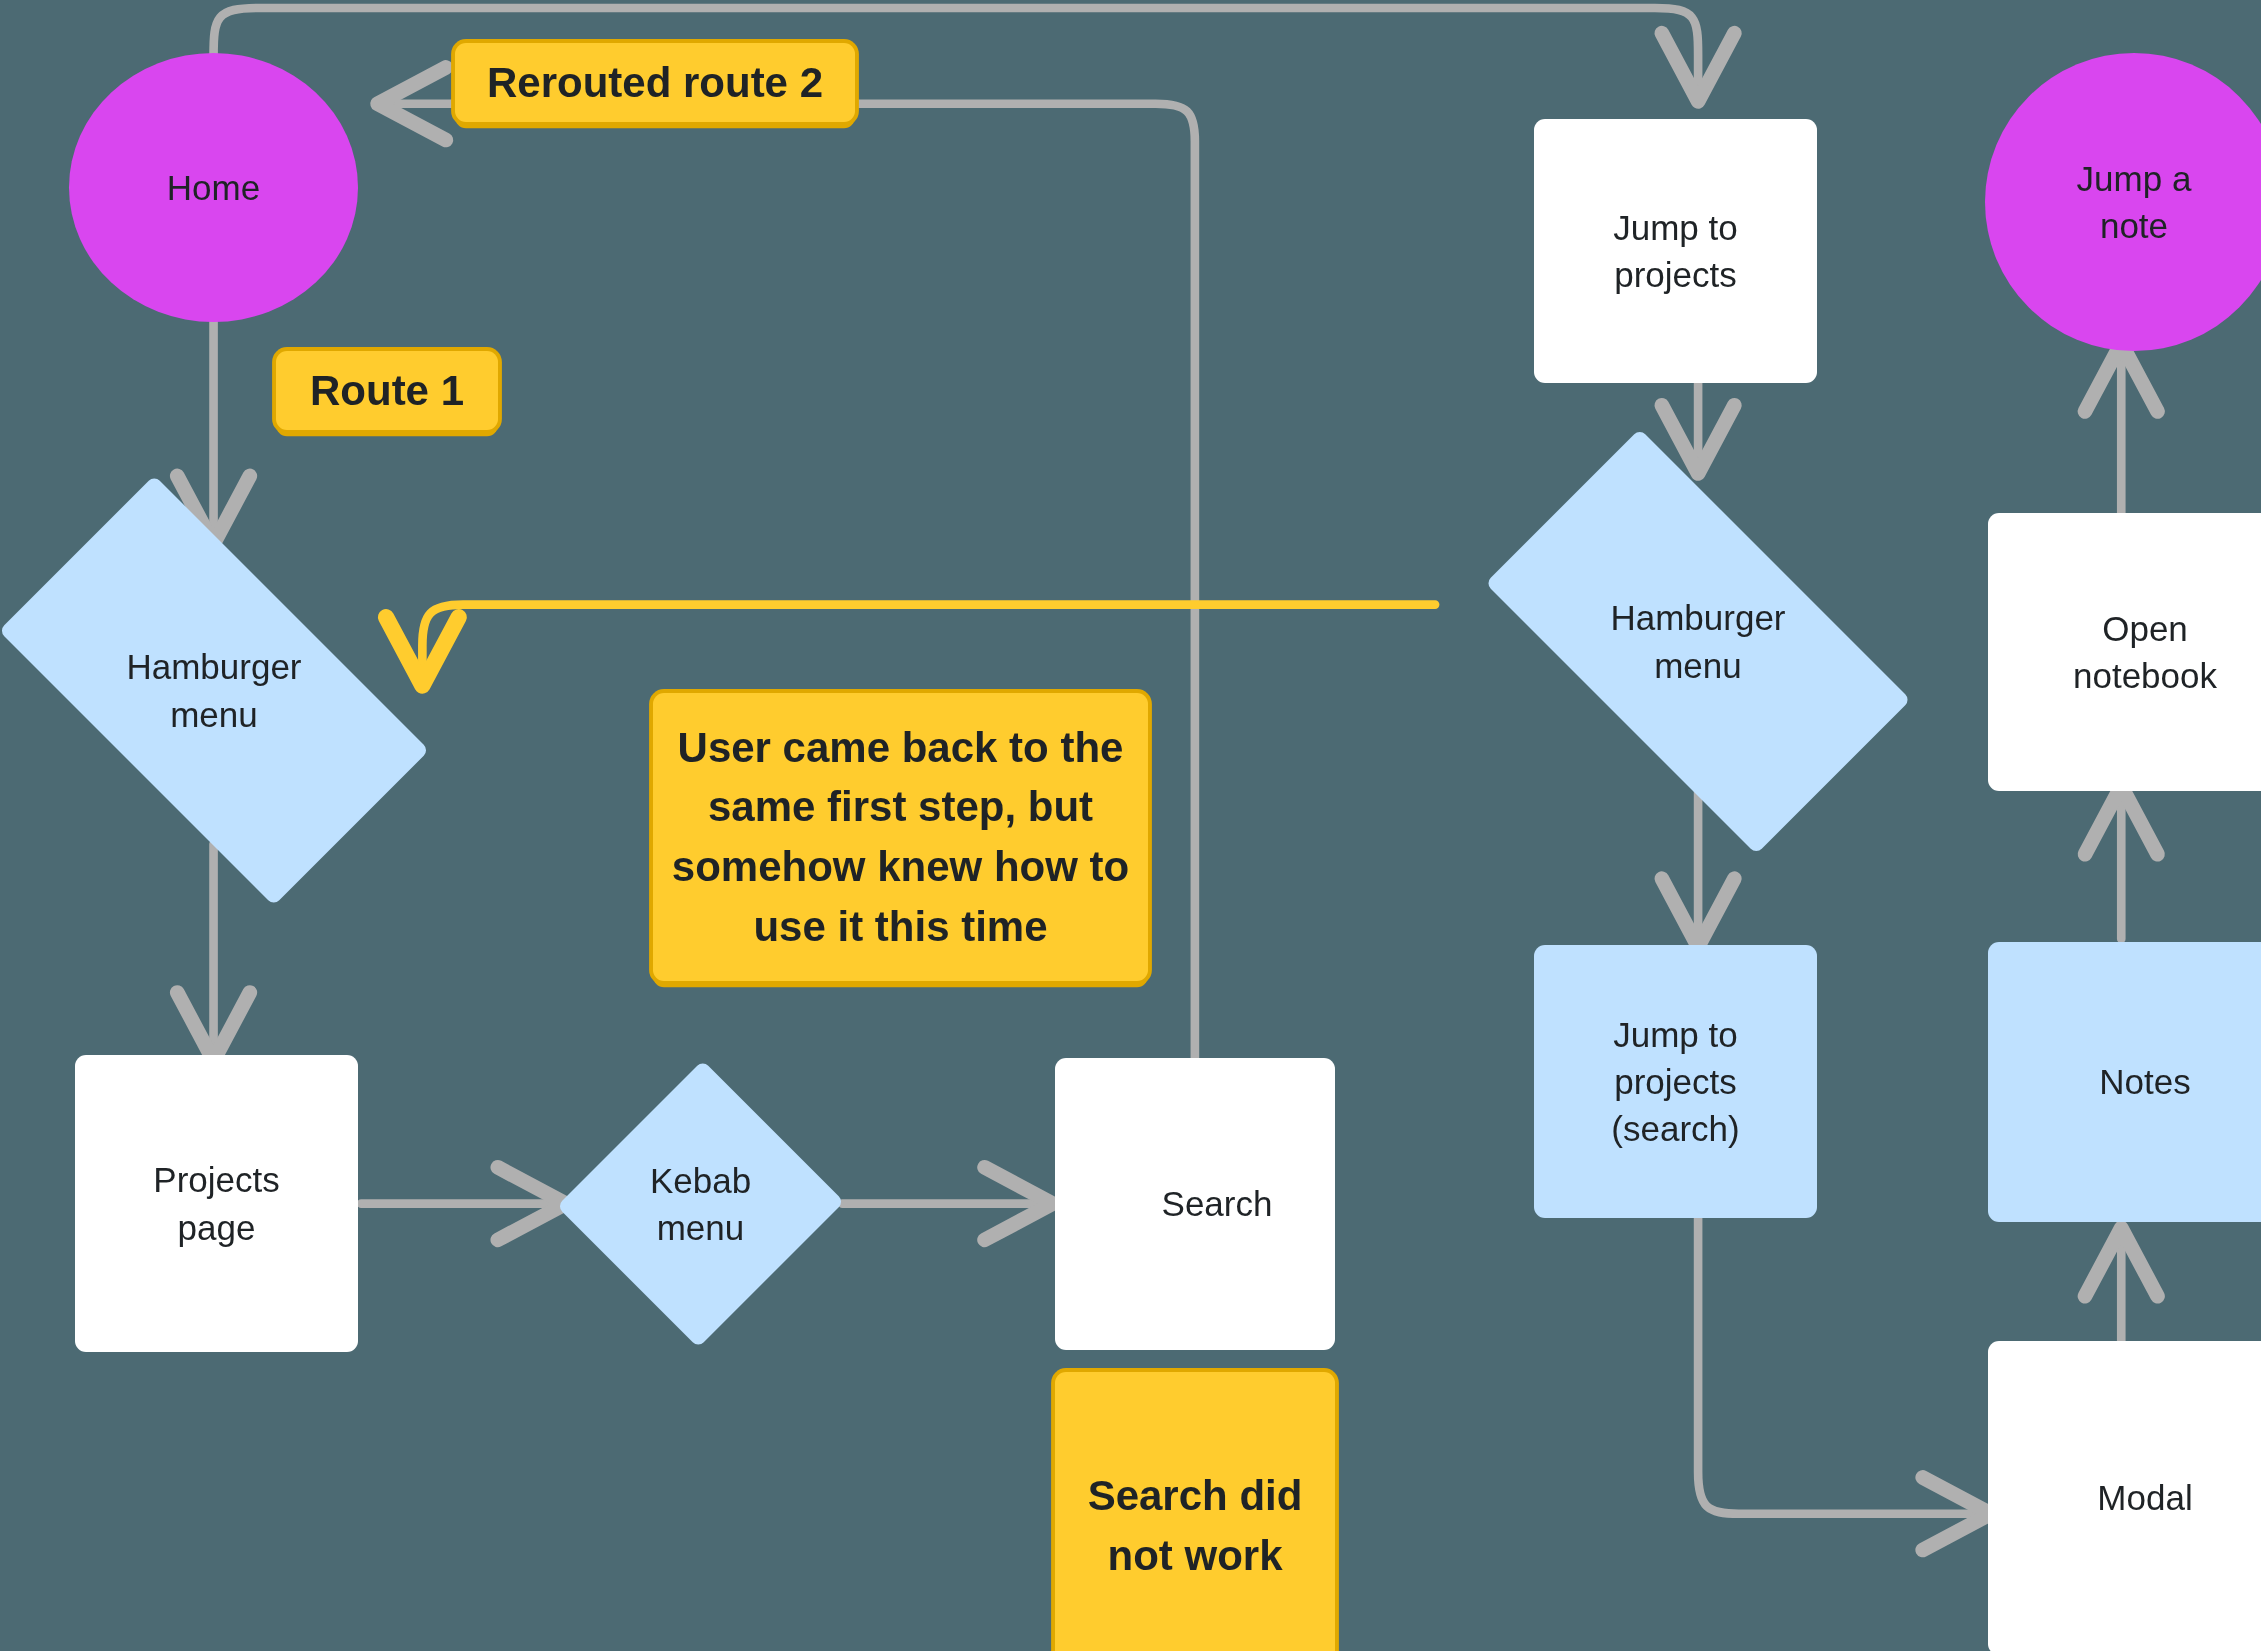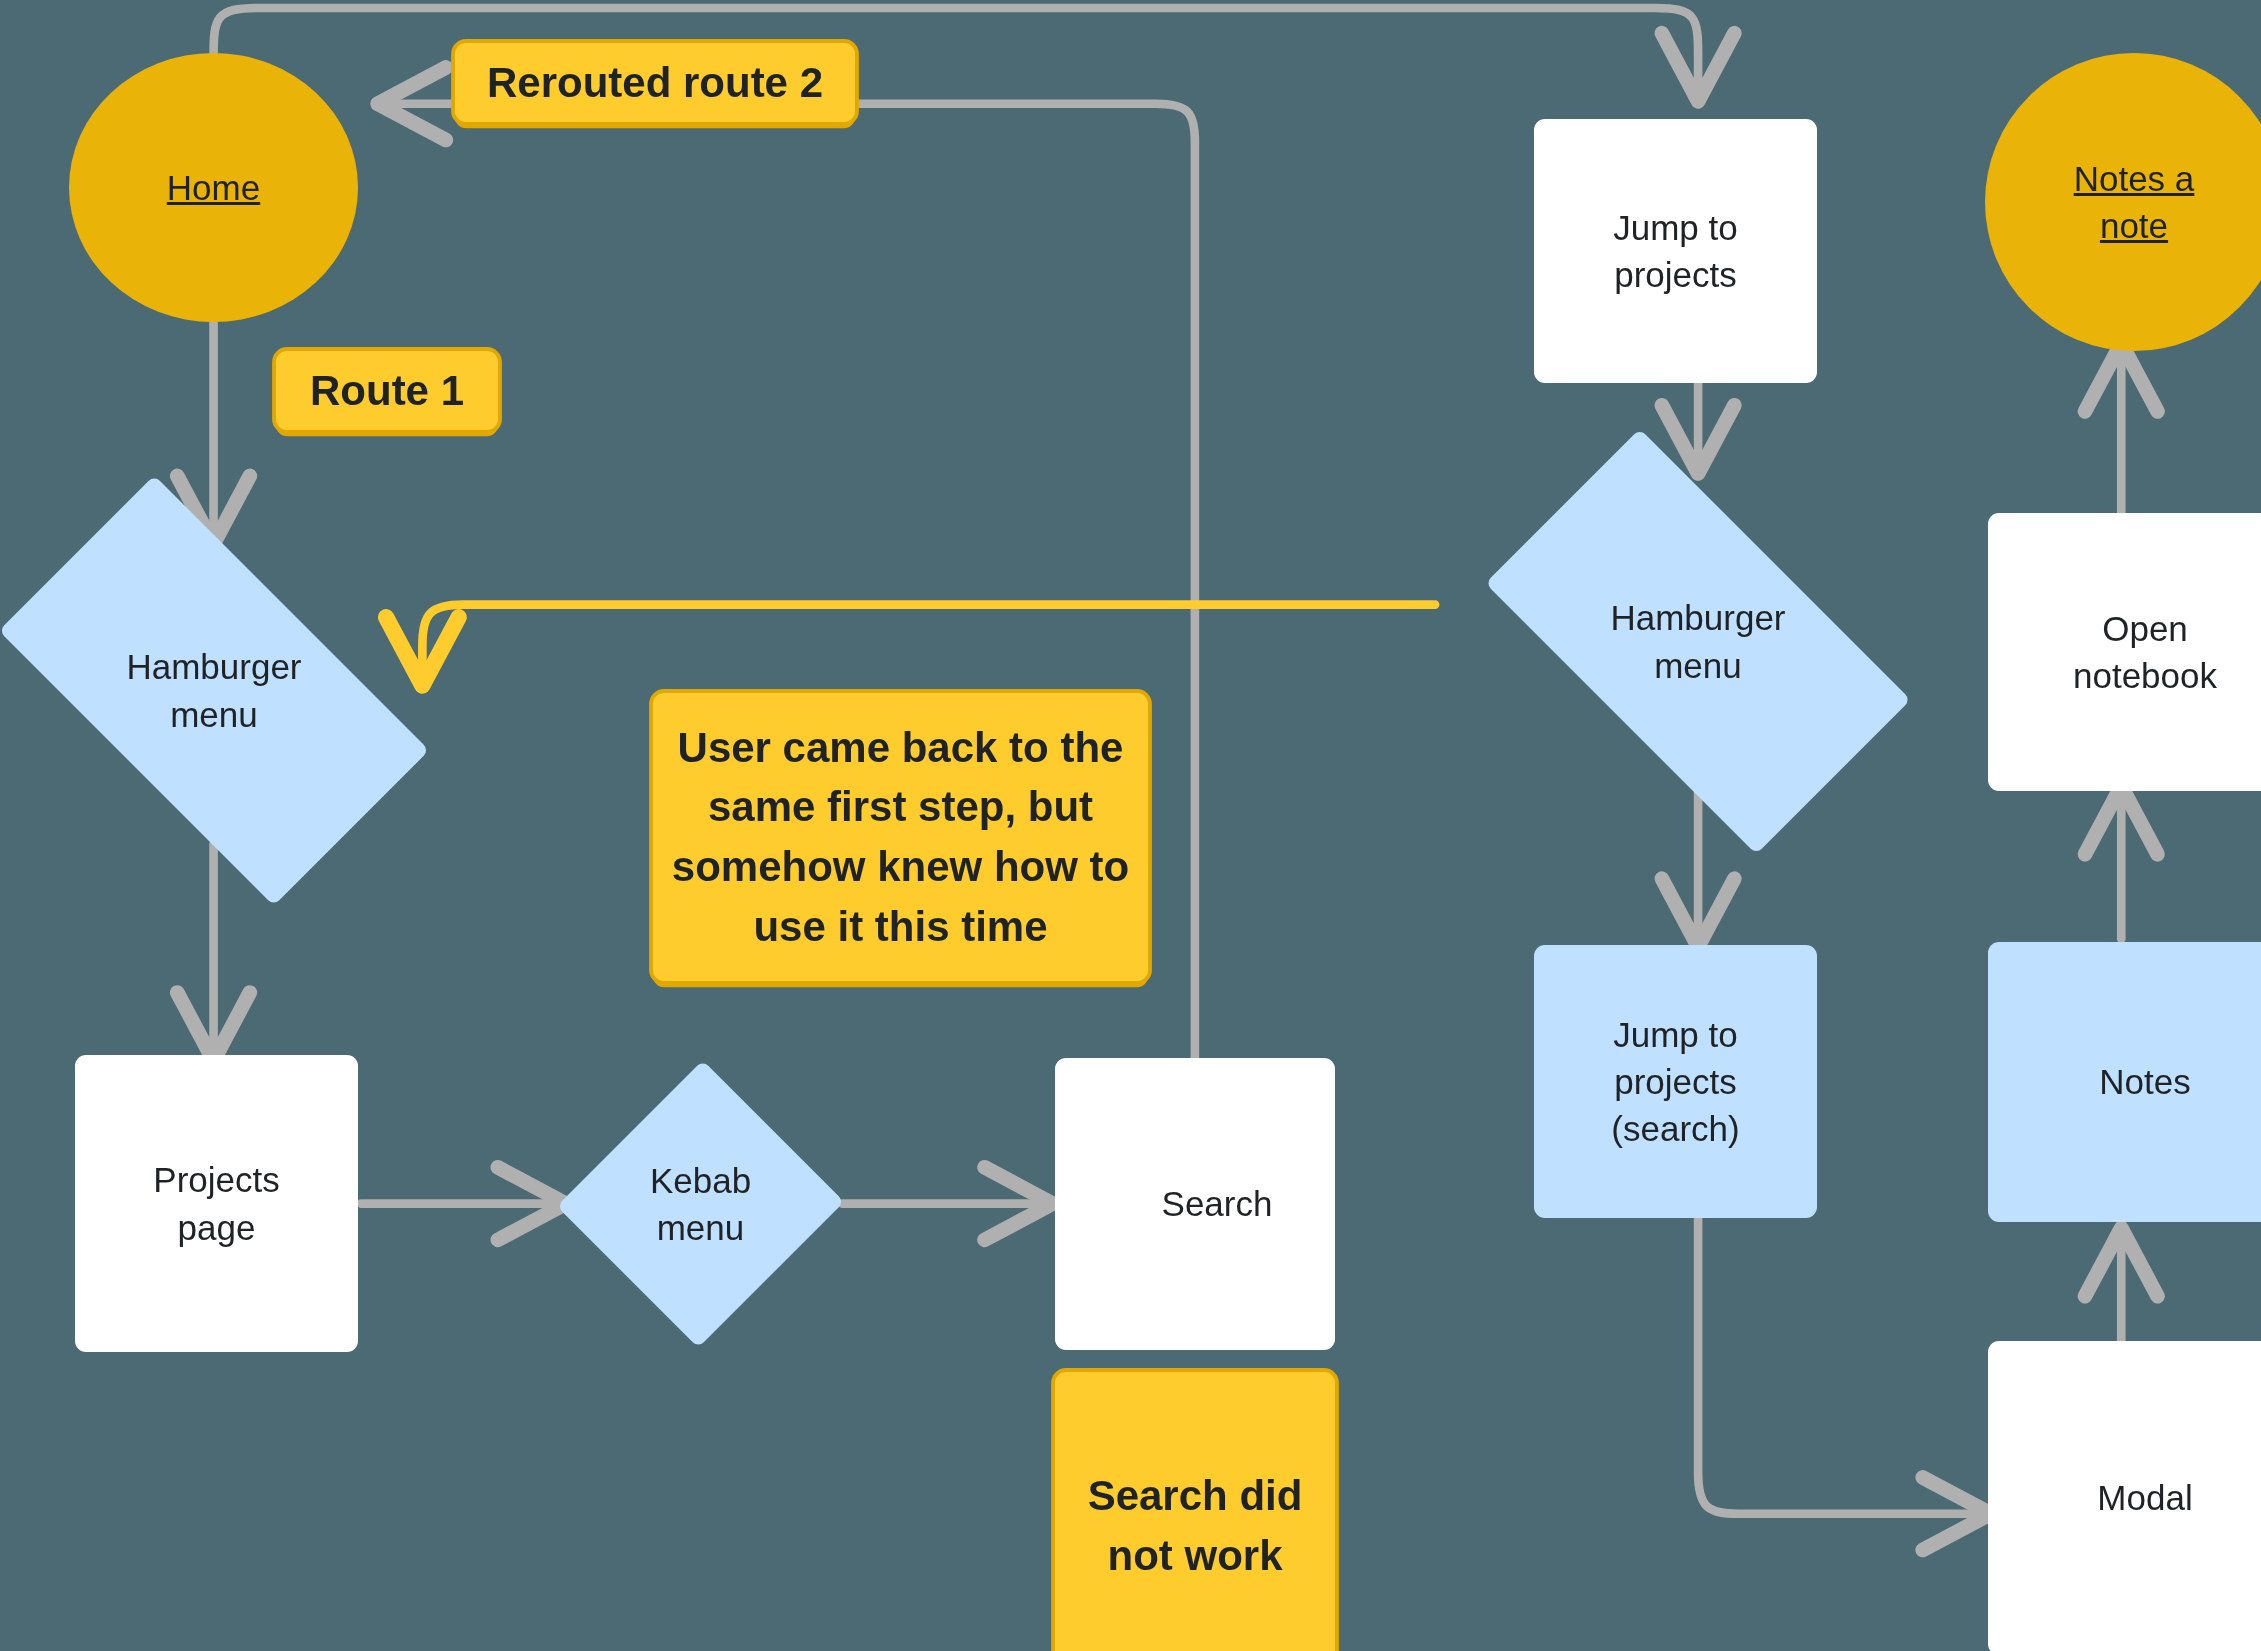--- a/index.html
+++ b/index.html
@@ -37,23 +37,22 @@
     z-index: 3;
   }
   .node.rect {
     background: #ffffff;
     border-radius: 11px;
   }
   .node.rect.blue {
     background: #bfe1ff;
   }
   .node.circle {
-    background: #eab308;
+    background: #d946ef;
     border-radius: 50%;
-    text-decoration: underline;
   }
   .node.diamond {
     background: transparent;
     align-items: center;
   }
   .diamond .dshape {
     position: absolute;
     left: 0;
     top: 0;
     width: 100%;
@@ -182,21 +181,21 @@
   <div class="node rect blue" style="left:1534px; top:945px; width:283px; height:273px;">
     <span>
       <span>Jump to</span><br>
       <span>projects</span><br>
       <span>(search)</span>
     </span>
   </div>
 
   <div class="node circle" style="left:1985px; top:53px; width:298px; height:298px;">
     <span>
-      <span>Notes a</span><br>
+      <span>Jump a</span><br>
       <span>note</span>
     </span>
   </div>
 
   <div class="node rect" style="left:1988px; top:513px; width:314px; height:278px;">
     <span>
       <span>Open</span><br>
       <span>notebook</span>
     </span>
   </div>

